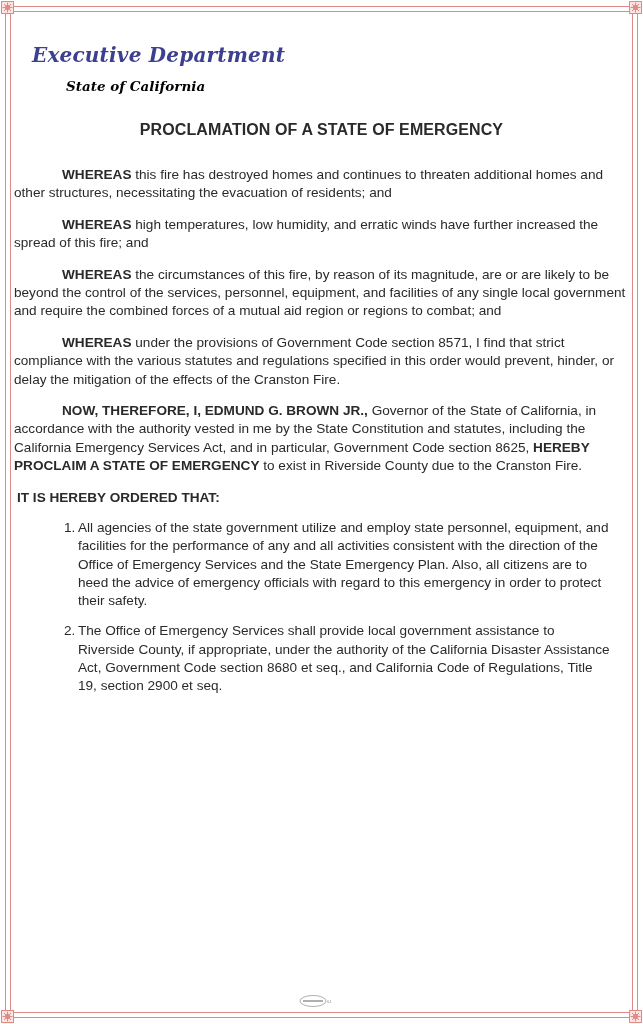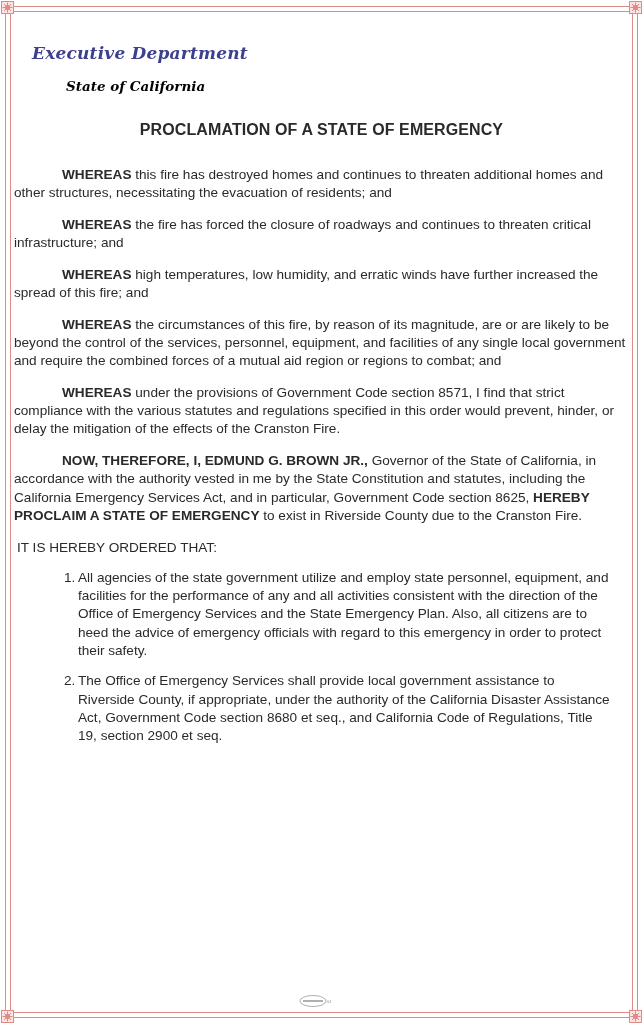--- a/index.html
+++ b/index.html
@@ -6,31 +6,31 @@
     body { width: 643px; height: 1024px; position: relative; overflow: hidden;
            font-family: "Liberation Sans", sans-serif; color: #2a2a2a; }
     .frame-h { position: absolute; left: 14px; right: 14px; height: 4px;
                border-top: 1px solid #e08a86; border-bottom: 1px solid #e08a86; }
     .frame-v { position: absolute; top: 14px; bottom: 14px; width: 4px;
                border-left: 1px solid #e08a86; border-right: 1px solid #e08a86; }
     .corner { position: absolute; width: 13px; height: 13px; }
     .seal { position: absolute; left: 297px; top: 994px; width: 36px; height: 14px; }
     .heading { position: absolute; left: 32px; top: 43px; color: #3d3f8f;
                font-family: "DejaVu Serif", serif; font-weight: bold;
-               font-size: 17px; letter-spacing: 0.2px; font-style: italic; }
+               font-size: 20px; letter-spacing: 0.2px; font-style: italic; }
     .subheading { position: absolute; left: 66px; top: 78px; color: #000000;
                   font-family: "DejaVu Serif", serif; font-weight: bold;
                   font-style: italic; font-size: 13.5px; }
     .title { position: absolute; left: 0; right: 0; top: 121px; text-align: center;
              font-weight: bold; font-size: 16px; color: #2a2a2a; letter-spacing: 0.1px; }
     .body { position: absolute; left: 14px; right: 10px; top: 166px;
             font-size: 13.6px; line-height: 18.3px; }
     .para { margin: 0 0 13.3px 0; text-indent: 48px; }
     .para b { font-weight: bold; }
-    .ordered { font-weight: normal; margin: 8px 0 12px 3px; }
+    .ordered { font-weight: bold; margin: 8px 0 12px 3px; }
     .order-item { display: flex; margin: 0 0 12px 50px; }
     .order-num { width: 14px; flex: none; }
     .order-text { flex: 1; padding-right: 19px; }
   </style>
 </head>
 <body>
 
 <div class="frame-h" style="top:6px;"></div>
 <div class="frame-h" style="bottom:6px;"></div>
 <div class="frame-v" style="left:5px;"></div>
@@ -57,21 +57,20 @@
   <circle cx="6.5" cy="6.5" r="2.2" fill="none" stroke="#e08a86"></circle>
 </svg>
 
 <div class="heading">Executive Department</div>
 <div class="subheading">State of California</div>
 
 <div class="title">PROCLAMATION OF A STATE OF EMERGENCY</div>
 
 <div class="body">
   <p class="para"><b>WHEREAS</b><span> this fire has destroyed homes and continues to threaten additional homes and other structures, necessitating the evacuation of residents; and</span></p>
-  <p class="para"><b>WHEREAS</b><span> the fire has forced the closure of roadways and continues to threaten critical infrastructure; and</span></p>
   <p class="para"><b>WHEREAS</b><span> high temperatures, low humidity, and erratic winds have further increased the spread of this fire; and</span></p>
   <p class="para"><b>WHEREAS</b><span> the circumstances of this fire, by reason of its magnitude, are or are likely to be beyond the control of the services, personnel, equipment, and facilities of any single local government and require the combined forces of a mutual aid region or regions to combat; and</span></p>
   <p class="para"><b>WHEREAS</b><span> under the provisions of Government Code section 8571, I find that strict compliance with the various statutes and regulations specified in this order would prevent, hinder, or delay the mitigation of the effects of the Cranston Fire.</span></p>
 
   <p class="para"><b>NOW, THEREFORE, I, EDMUND G. BROWN JR.,</b><span> Governor of the State of California, in accordance with the authority vested in me by the State Constitution and statutes, including the California Emergency Services Act, and in particular, Government Code section 8625, </span><b>HEREBY PROCLAIM A STATE OF EMERGENCY</b><span> to exist in Riverside County due to the Cranston Fire.</span></p>
 
   <div class="ordered">IT IS HEREBY ORDERED THAT:</div>
 
   <div class="order-item">
     <span class="order-num">1.</span>

